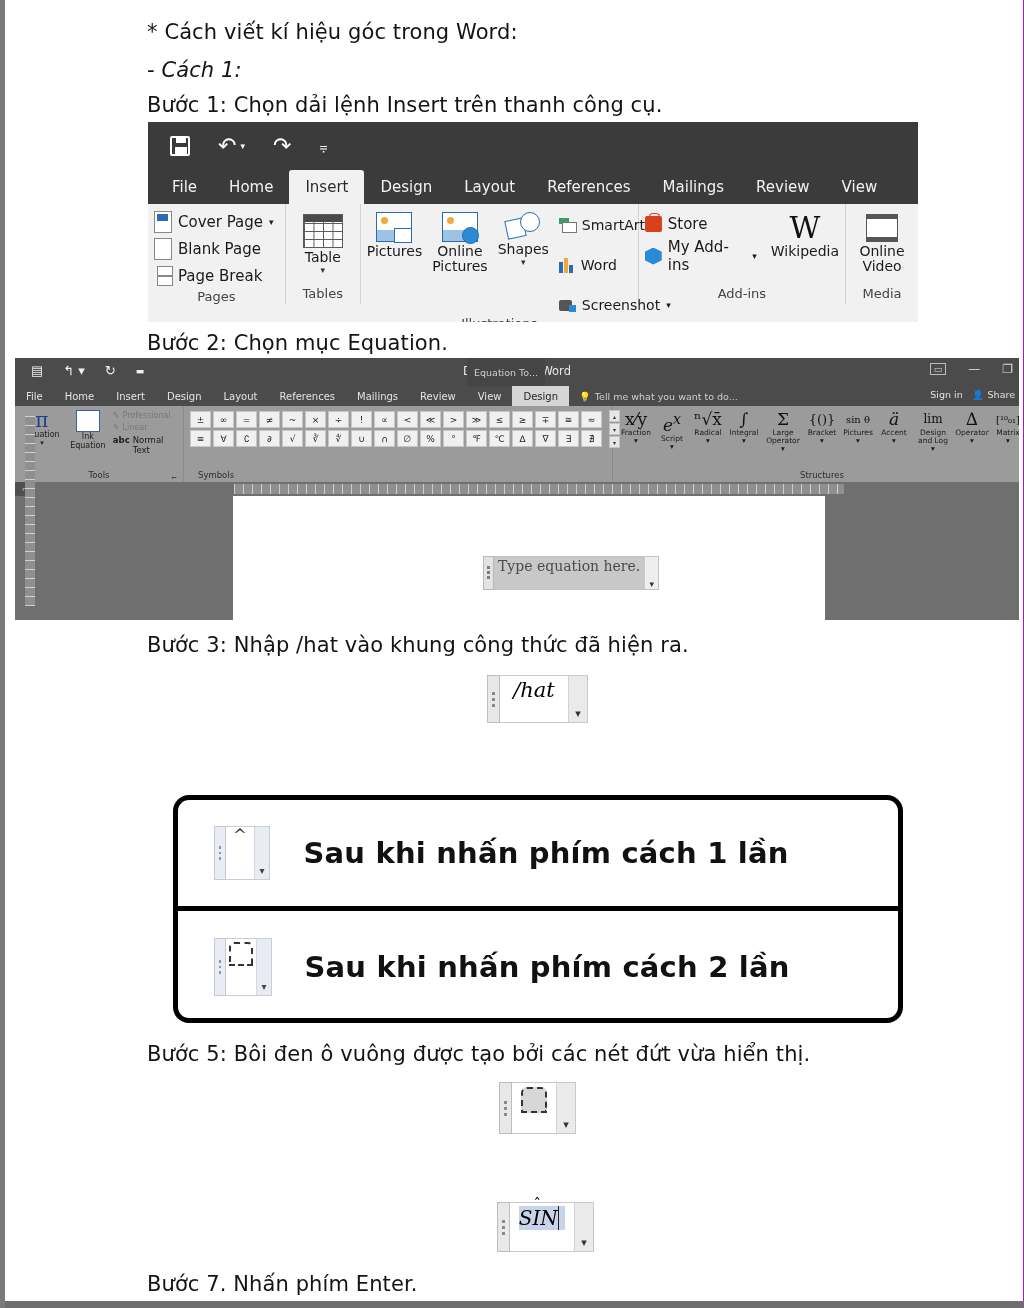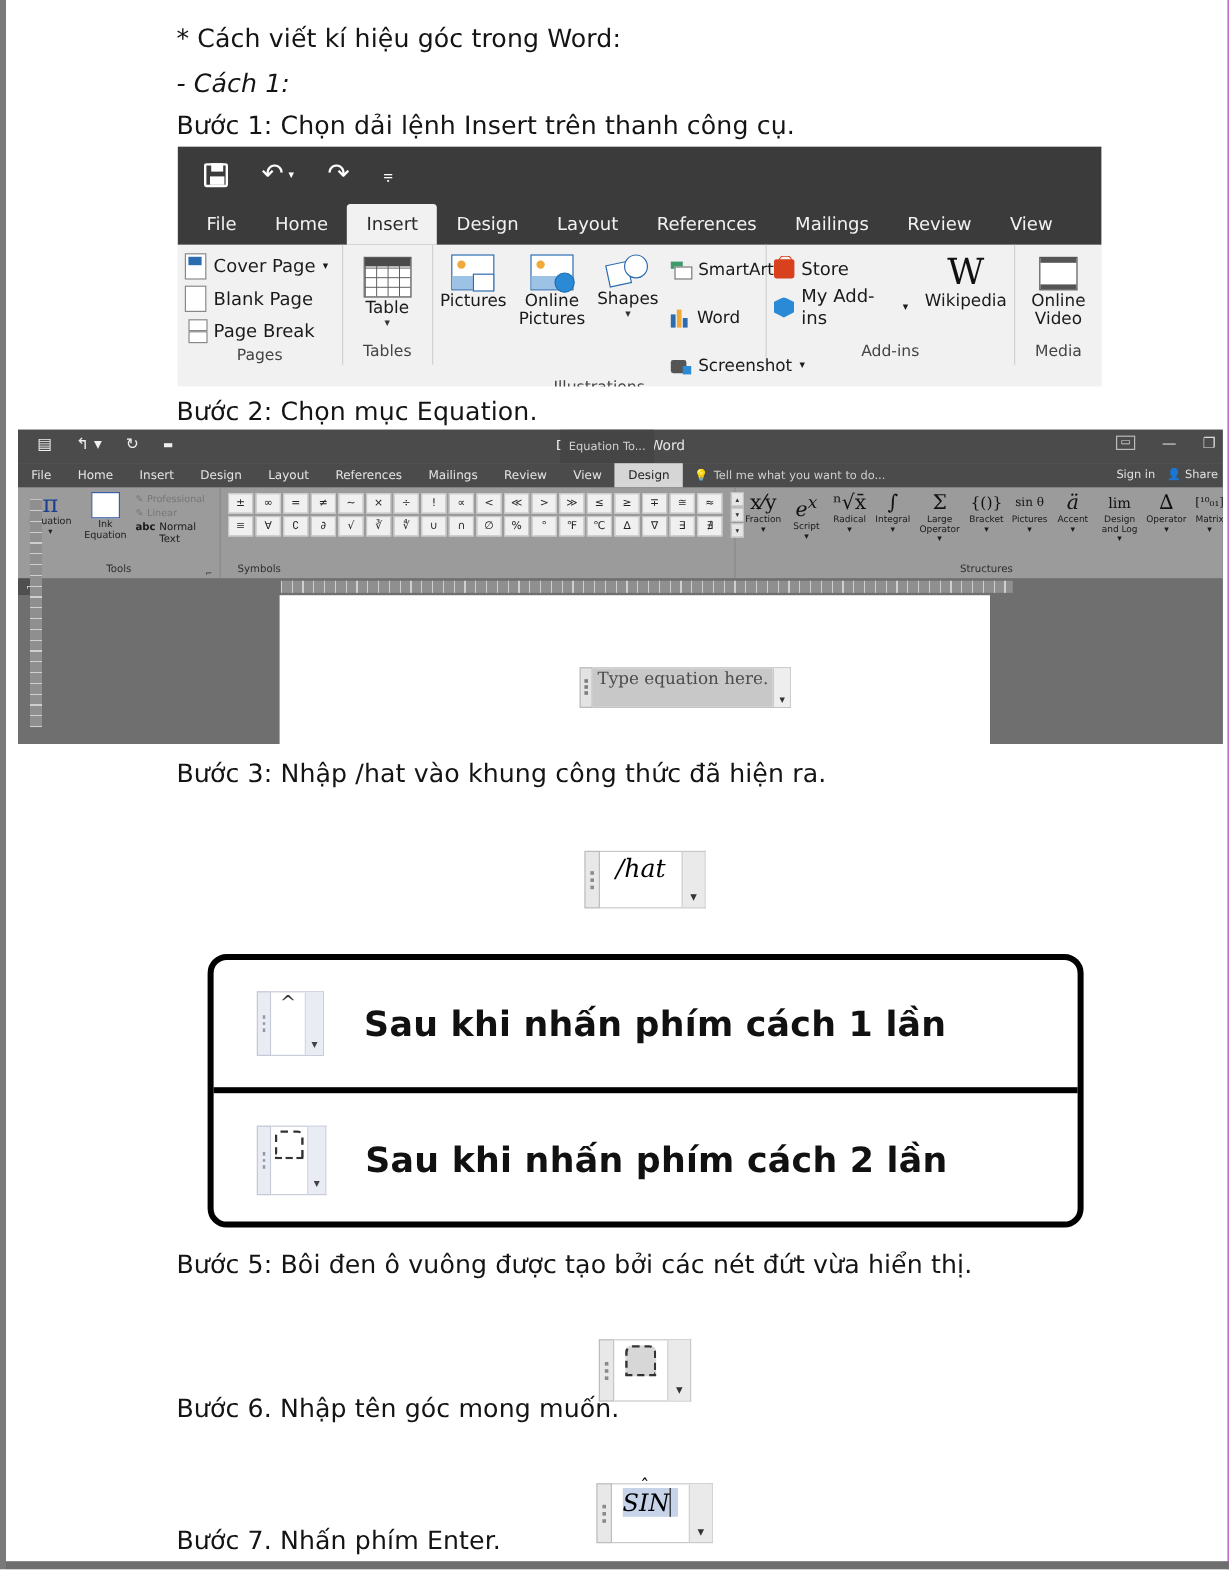--- a/index.html
+++ b/index.html
@@ -119,21 +119,21 @@
   .ss2 .canvas{position:absolute;left:0;top:138px;right:0;bottom:0;background:#6f6f6f;}
   .ss2 .sheet{position:absolute;left:218px;top:0px;width:592px;height:124px;background:#fff;}
   .eqbox{display:inline-flex;align-items:stretch;}
   .eqhandle{width:9px;background:#e3e3e3;border:1px solid #b9b9b9;display:flex;flex-direction:column;justify-content:center;align-items:center;gap:2px;padding:2px 0;}
   .eqhandle span{width:3px;height:3px;background:#7d7d7d;display:block;}
   .eqfield{border:1px solid #c3c3c3;border-left:none;background:#fff;display:flex;flex-direction:column;justify-content:flex-start;}
   .eqtext{padding:1px 4px;font-family:"DejaVu Serif","Liberation Serif",serif;}
   .eqcar{width:13px;border-left:1px solid #c9c9c9;background:#eee;display:flex;align-items:flex-end;justify-content:center;font-size:9px;color:#333;}
 
   
-  .eqw{position:absolute;display:flex;align-items:stretch;margin-top:34px;}
+  .eqw{position:absolute;display:flex;align-items:stretch;}
   .eqw .hnd{width:11px;background:#e8e8e8;border:1px solid #bdbdbd;display:flex;flex-direction:column;justify-content:center;align-items:center;gap:3px;}
   .eqw .hnd i{width:3px;height:3px;background:#8a8a8a;display:block;}
   .eqw .body{border:1px solid #c9c9c9;border-left:none;background:#fff;display:flex;}
   .eqw .content{display:flex;align-items:flex-start;justify-content:center;padding:2px 6px;font-family:"DejaVu Serif","Liberation Serif",serif;font-style:italic;}
   .eqw .drop{width:18px;border-left:1px solid #d2d2d2;background:#eaeaea;display:flex;align-items:flex-end;justify-content:center;padding-bottom:2px;font-size:11px;color:#333;}
 
   
   .bigbox{position:absolute;left:168px;top:795px;width:730px;height:228px;border:5px solid #000;border-radius:16px;background:#fff;box-sizing:border-box;}
   .bigbox .divider{position:absolute;left:0;right:0;top:106px;height:5px;background:#000;}
   .bigbox .row{position:absolute;left:0;right:0;height:106px;display:flex;align-items:center;}
@@ -604,21 +604,20 @@
         <i></i>
       </div>
     <div class="body">
       <div class="content" style="width:32px;padding-top:4px;">
         <span style="display:block;width:22px;height:22px;border:2px dashed #333;border-radius:6px 6px 0 0;background:#d7d7d7;"></span>
       </div>
       <div class="drop">▾</div>
     </div>
   </div>
 
-  <div class="vntext" style="left:142px;top:1162px;">Bước 6. Nhập tên góc mong muốn.</div>
 
   <div class="eqw" style="left:492px;top:1202px;height:50px;">
     <div class="hnd">
         <i></i>
         <i></i>
         <i></i>
       </div>
     <div class="body">
       <div class="content" style="font-size:20px;width:52px;padding-top:3px;">
         <span style="position:relative;display:inline-block;background:#c6d3e8;">

